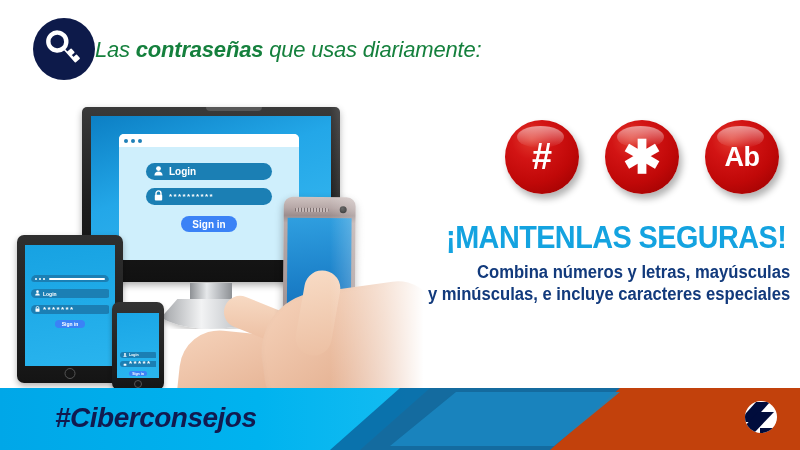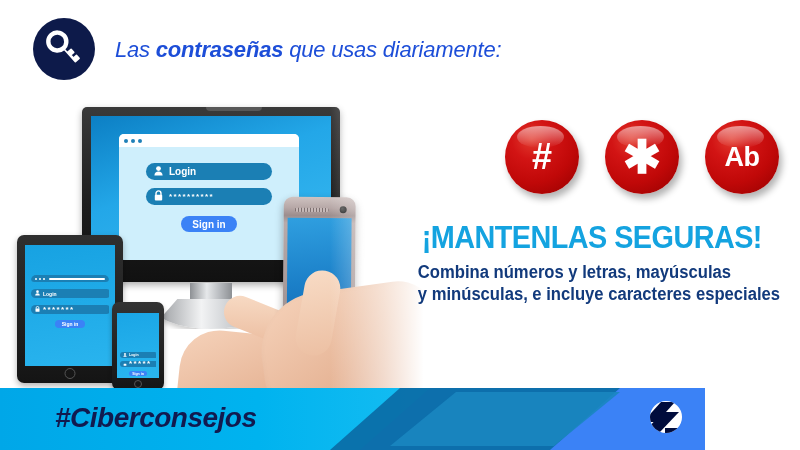--- a/index.html
+++ b/index.html
@@ -11,22 +11,22 @@
   .poster{position:relative;width:800px;height:450px;background:#fff;overflow:hidden;}
 
   
   .header{position:absolute;left:0;top:0;width:800px;height:100px;}
   .key-badge{
     position:absolute;left:33px;top:18px;width:62px;height:62px;border-radius:50%;
     background:#0d1a4a;
   }
   .key-badge svg{position:absolute;left:11px;top:10px;}
   .header-text{
-    position:absolute;left:115px;top:37px;
-    font-size:22px;font-style:italic;color:#1d4ed8;letter-spacing:-.2px;
+    position:absolute;left:95px;top:37px;
+    font-size:22px;font-style:italic;color:#15803d;letter-spacing:-.2px;
     white-space:nowrap;font-weight:400;
   }
   .header-text b{font-weight:bold;}
 
   
   .devices{position:absolute;left:0;top:92px;width:440px;height:300px;}
 
   
   .monitor{position:absolute;left:82px;top:15px;width:258px;height:175px;}
   .monitor-bezel{
@@ -176,33 +176,33 @@
     background:linear-gradient(180deg,rgba(255,255,255,.55),rgba(255,255,255,0));
   }
   .badge span{
     position:relative;color:#fff;font-weight:bold;font-size:36px;line-height:1;
     font-family:"Liberation Sans", sans-serif;
   }
   .badge.ab span{font-size:27px;letter-spacing:-.5px;}
   .badge.ast span{font-size:46px;}
 
   
-  .msg{position:absolute;left:408px;top:222px;width:392px;text-align:left;}
+  .msg{position:absolute;left:408px;top:222px;width:392px;text-align:right;}
   .msg h1{
     margin:0;font-size:31px;font-weight:bold;color:#14a3e0;letter-spacing:-.6px;
     line-height:1.05;white-space:nowrap;
     transform:scaleX(.93);transform-origin:center;
   }
   .msg p{
     margin:6px 0 0;font-size:17.5px;font-weight:bold;color:#123a7c;line-height:1.28;
     transform:scaleX(.95);transform-origin:center;
   }
 
   
-  .footer{position:absolute;left:0;bottom:0;width:705px;height:62px;overflow:hidden;background:#3b82f6;}
+  .footer{position:absolute;left:0;bottom:0;width:800px;height:62px;overflow:hidden;background:#c2410c;}
   .f-cyan{position:absolute;left:0;top:0;width:430px;height:62px;
     background:linear-gradient(90deg,#00a7e8 0%,#00b3ef 60%,#16bdf2 100%);
     clip-path:polygon(0 0,430px 0,360px 62px,0 62px);}
   .f-slab1{position:absolute;left:330px;top:0;width:290px;height:62px;background:#0b6ea8;
     clip-path:polygon(70px 0,290px 0,220px 62px,0 62px);opacity:.95;}
   .f-slab2{position:absolute;left:390px;top:4px;width:230px;height:54px;background:#1a86c0;
     clip-path:polygon(66px 0,230px 0,164px 54px,0 54px);opacity:.9;}
   .hashtag{
     position:absolute;left:55px;top:14px;font-size:28px;font-style:italic;font-weight:bold;
     color:#111a4f;letter-spacing:-.5px;

